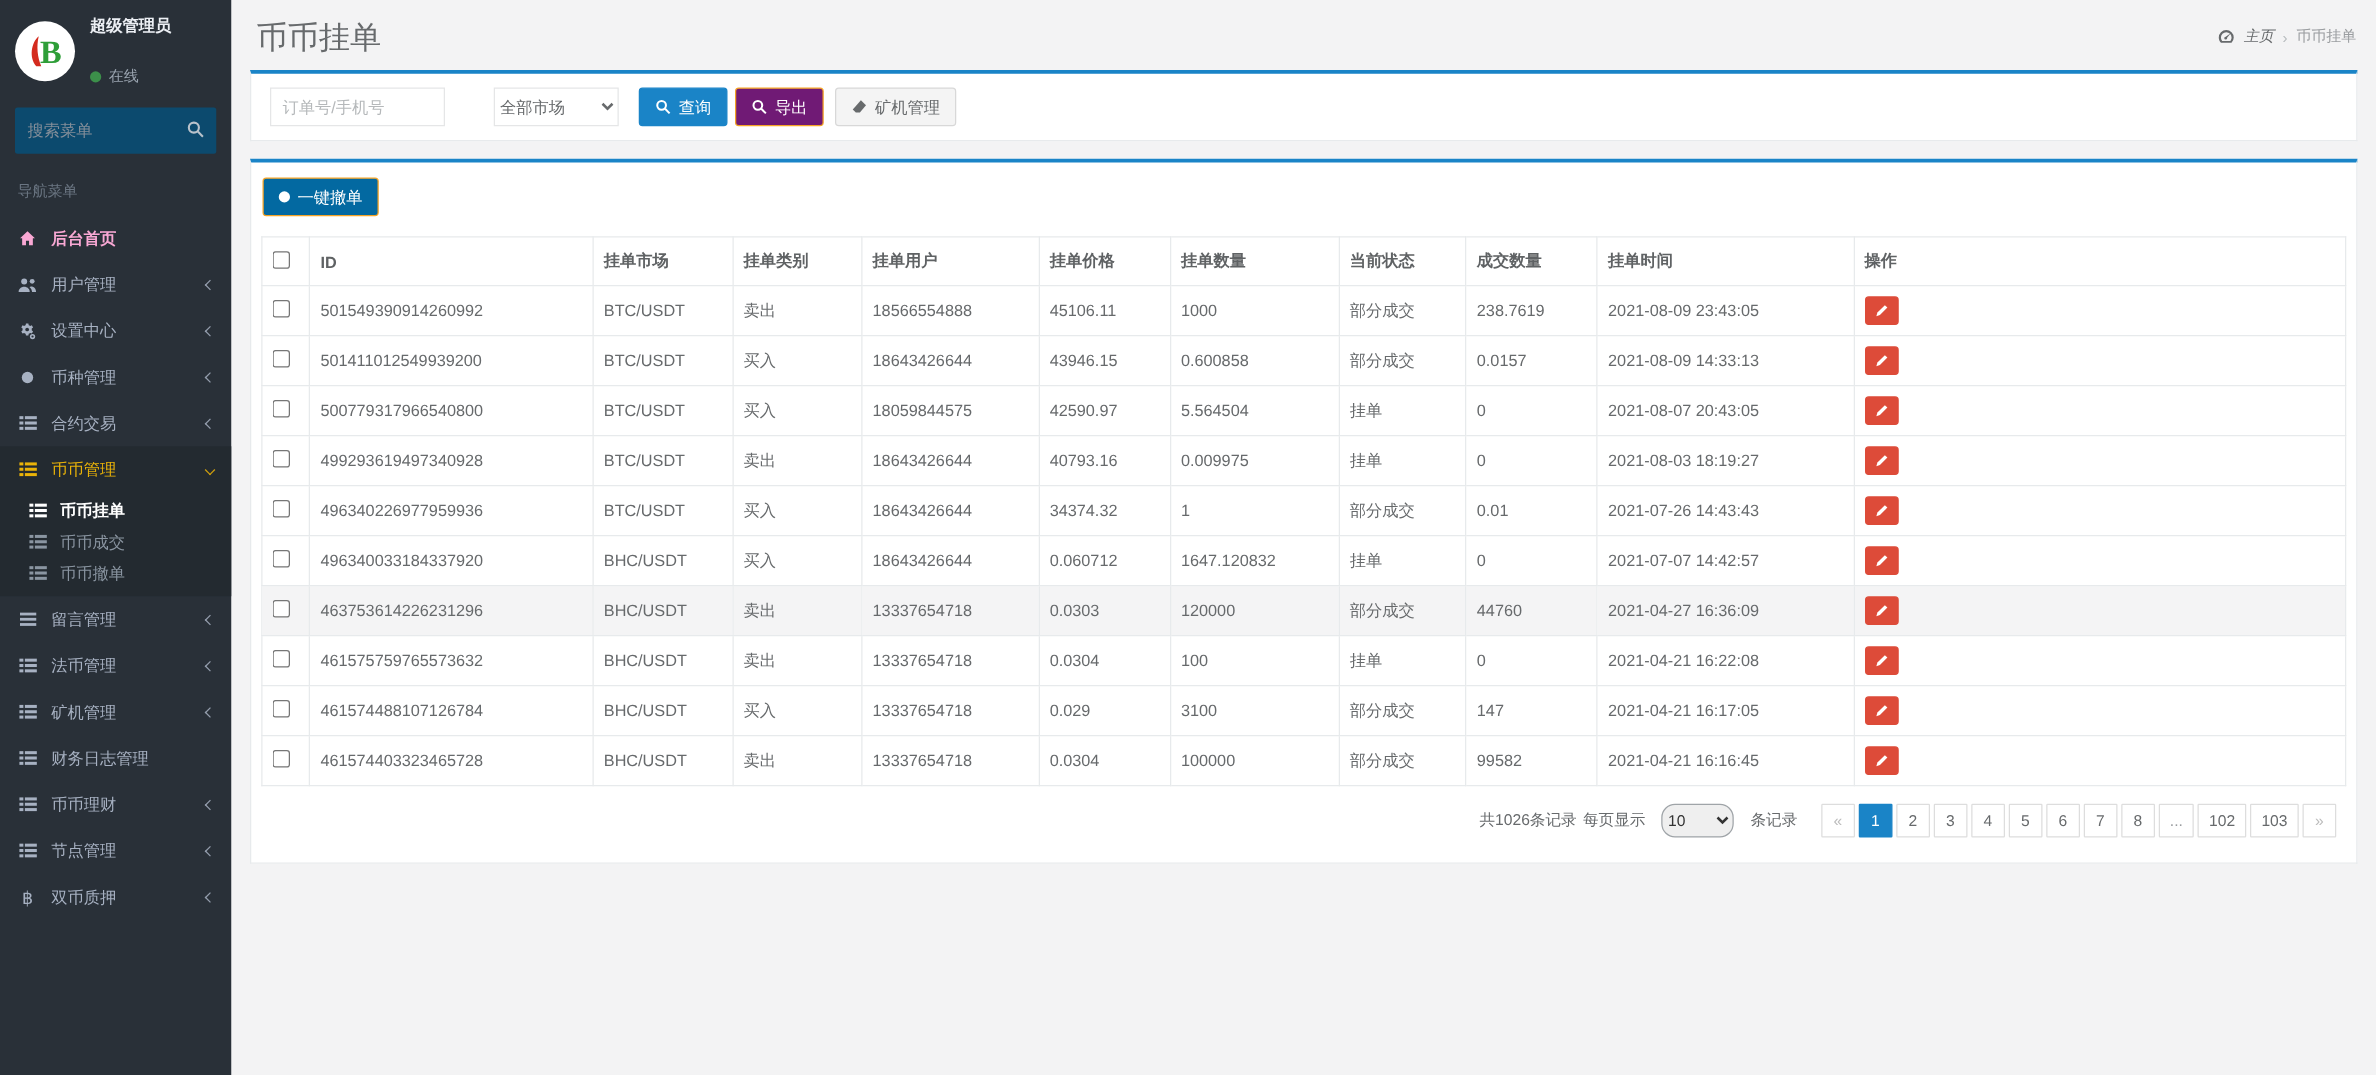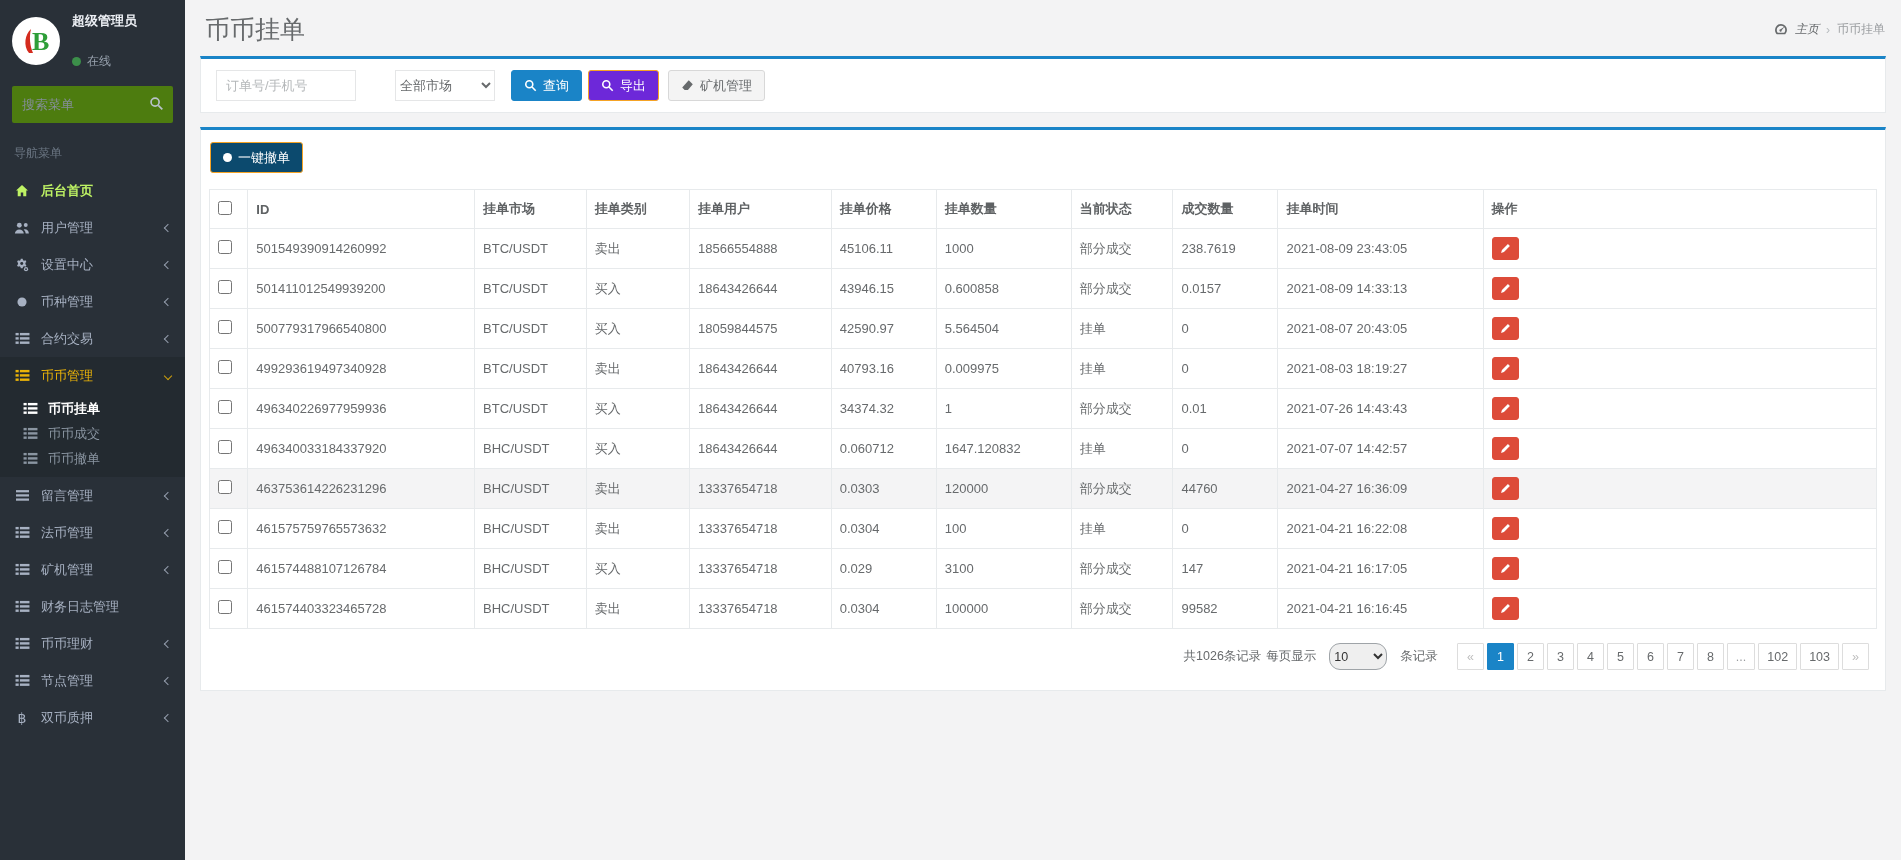--- a/index.html
+++ b/index.html
@@ -8,27 +8,27 @@
   .app { display:flex; width:100%; height:100%; }
 
   
   .sidebar { width:185px; flex-shrink:0; background:#293038; color:#a7b1c2; font-size:13px; }
   .profile { display:flex; align-items:center; padding:12px 12px 10px 12px; gap:12px; }
   .logo { width:48px; height:48px; border-radius:50%; background:#fff; display:flex; align-items:center; justify-content:center; flex-shrink:0; cursor:pointer; }
   .user-name { color:#eceff4; font-weight:bold; font-size:13px; margin-bottom:23px; }
   .user-status { display:flex; align-items:center; gap:6px; color:#9aa4b0; font-size:12px; }
   .dot { width:9px; height:9px; border-radius:50%; background:#3c8f4a; display:inline-block; }
   .search-box { position:relative; margin:6px 12px 14px 12px; }
-  .menu-search { width:100%; height:37px; background:#4d7c0f; border:none; outline:none; border-radius:2px; color:#cfd6dd; padding:0 32px 0 10px; font-size:13px; font-family:inherit; }
+  .menu-search { width:100%; height:37px; background:#0c4a6e; border:none; outline:none; border-radius:2px; color:#cfd6dd; padding:0 32px 0 10px; font-size:13px; font-family:inherit; }
   .menu-search::placeholder { color:#848e99; }
   .search-box .icon { position:absolute; right:9px; top:10px; color:#b9c2cb; cursor:pointer; }
   .nav-section-label { color:#6b7683; font-size:12px; padding:8px 14px 10px 14px; }
   .nav-group.expanded { background:#232a30; }
   .nav-item { display:flex; align-items:center; gap:11px; padding:0 14px; height:37px; cursor:pointer; color:#a7b1c2; }
-  .nav-item.active { color:#bef264; font-weight:bold;align-items:center; }
+  .nav-item.active { color:#f9a8d4; font-weight:bold;align-items:center; }
   .nav-group.expanded > .nav-item { color:#eab308; }
   .icon svg { display:block; }
   .nav-icon { width:16px; display:flex; justify-content:center; }
   .nav-label { flex:1; }
   .chev { width:6px; height:6px; border-left:1px solid currentColor; border-bottom:1px solid currentColor; display:inline-block; opacity:.85; }
   .chev.left { transform:rotate(45deg); }
   .chev.down { transform:rotate(-45deg); }
   .nav-sub { padding:2px 0 6px 0; }
   .nav-subitem { display:flex; align-items:center; gap:10px; padding:0 14px 0 22px; height:25px; cursor:pointer; color:#8a95a1; font-size:13px; }
   .nav-subitem.active { color:#fff; font-weight:bold; }
@@ -43,25 +43,25 @@
   .breadcrumb .sep { color:#b7bcbf; }
   .breadcrumb .crumb-current { color:#9a9da0; }
 
   .panel { background:#fff; border:1px solid #e7eaec; border-top:3px solid #1a84c7; margin:0 15px 14px 15px; }
   .filter-panel { padding:11px 15px; display:flex; align-items:center; }
   .text-input { width:140px; height:31px; border:1px solid #e5e6e7; padding:0 9px; font-size:13px; color:#676a6c; font-family:inherit; outline:none; }
   .text-input::placeholder { color:#b5b8ba; }
   .market-select { width:100px; height:31px; margin-left:39px; border:1px solid #e5e6e7; background:#fff; color:#676a6c; font-size:13px; font-family:inherit; outline:none; }
   .btn { height:31px; padding:0 12px; font-size:13px; border-radius:3px; border:1px solid transparent; display:inline-flex; align-items:center; gap:6px; color:#fff; cursor:pointer; font-family:inherit; }
   .btn-primary { background:#1a84c7; border-color:#1a84c7; margin-left:16px; }
-  .btn-warning { background:#6d28d9; border-color:#f5a324; margin-left:6px; }
+  .btn-warning { background:#701a75; border-color:#f5a324; margin-left:6px; }
   .btn-default { background:#f4f4f4; border-color:#d8d8d8; color:#676a6c; margin-left:9px; }
 
   .grid-panel { padding:10px 8px 6px 8px; }
-  .btn-cancel-all { background:#0c4a6e; border-color:#f5a324; margin:2px 0 16px 1px; }
+  .btn-cancel-all { background:#0369a1; border-color:#f5a324; margin:2px 0 16px 1px; }
   .white-dot { width:9px; height:9px; background:#fff; border-radius:50%; display:inline-block; }
 
   table.grid { width:100%; border-collapse:collapse; font-size:13px; color:#676a6c; table-layout:fixed; }
   .grid th, .grid td { border:1px solid #e7eaec; padding:8px 8px; text-align:left; overflow:hidden; white-space:nowrap; }
   .grid th { font-weight:bold; color:#5f6264; padding:10px 8px; }
   .grid tr.hl td { background:#f4f4f5; }
   .grid input[type=checkbox] { width:14px; height:14px; cursor:pointer; }
   .btn-op { width:27px; height:23px; background:#dd4b39; border:1px solid #dd4b39; border-radius:3px; display:inline-flex; align-items:center; justify-content:center; cursor:pointer; }
 
   .pager-bar { display:flex; justify-content:flex-end; align-items:center; gap:5px; padding:14px 8px 14px 0; font-size:12.5px; color:#676a6c; }

